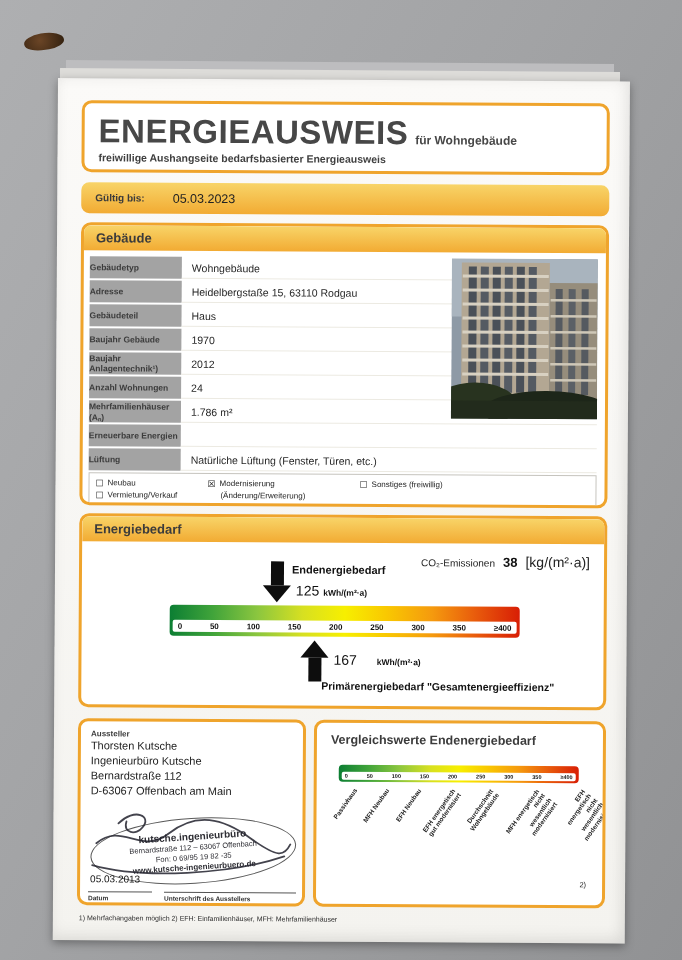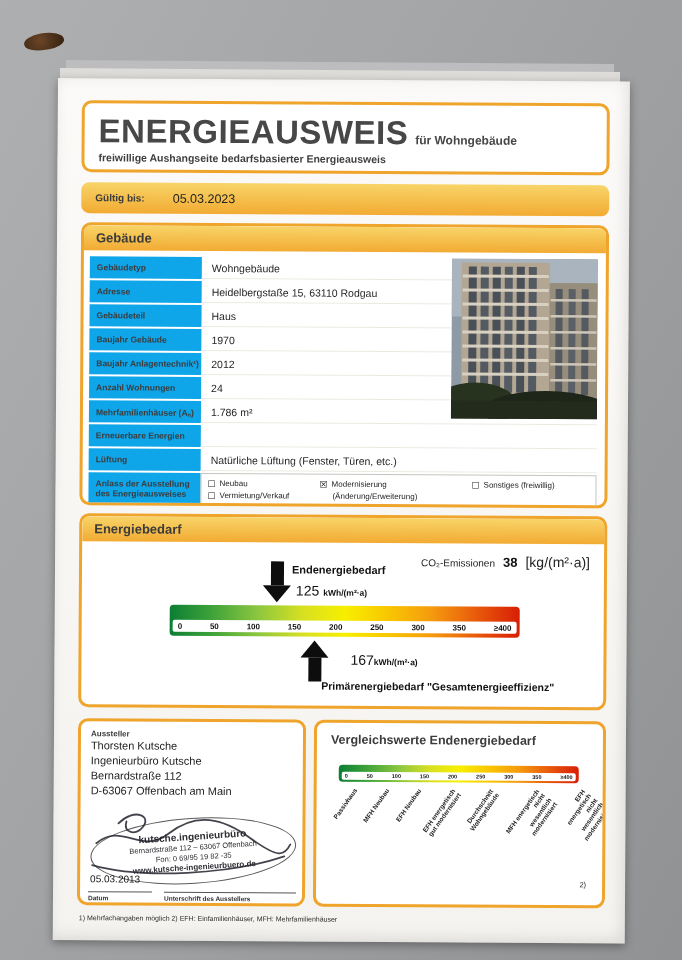--- a/index.html
+++ b/index.html
@@ -29,22 +29,22 @@
   .title-suffix{font-size:12px;font-weight:bold;color:#474747;}
   .subtitle{font-size:10.5px;font-weight:bold;color:#3f3f3f;margin-top:1px;}
   
   .valid-bar{left:24px;top:104px;width:528px;height:31px;display:flex;align-items:center;padding-left:14px;}
   .valid-label{font-size:10px;font-weight:bold;color:#3b3b3b;}
   .valid-date{font-size:12.5px;color:#222;margin-left:28px;}
   
   .building-box{left:24px;top:144px;width:528px;height:283px;}
   .b-content{position:relative;padding:6px 8px 0 6px;}
   .b-row{display:flex;height:22px;margin-bottom:2px;}
-  .b-label{width:112px;background:#0ea5e9;font-size:8.5px;font-weight:bold;color:#3c3c3c;
-    display:flex;align-items:center;padding-left:7px;flex-shrink:0;}
+  .b-label{width:92px;background:#a3a3a3;font-size:8.5px;font-weight:bold;color:#3c3c3c;
+    display:flex;align-items:center;flex-shrink:0;}
   .b-value{flex:1;font-size:10.5px;color:#1f1f1f;display:flex;align-items:center;
     padding-left:10px;border-bottom:1px solid #eceae2;}
   .b-row.occasion{height:32px;margin-bottom:0;}
   .b-label.two-line{flex-direction:column;align-items:flex-start;justify-content:center;line-height:1.2;}
   .occ-box{border:1px solid #c6c4be;display:flex;align-items:flex-start;gap:0;
     padding:4px 6px;font-size:8px;font-weight:normal;}
   .occ-col{display:flex;flex-direction:column;line-height:1.5;}
   .occ-col:nth-child(1){width:112px;}
   .occ-col:nth-child(2){width:152px;}
   .occ-item{display:flex;align-items:center;gap:4px;color:#222;}
@@ -67,21 +67,21 @@
   .arrow.down .head{width:0;height:0;border-left:14px solid transparent;border-right:14px solid transparent;border-top:17px solid #0d0d0d;}
   .arrow.up .head{width:0;height:0;border-left:14px solid transparent;border-right:14px solid transparent;border-bottom:17px solid #0d0d0d;}
   .a-end{left:181px;top:19px;}
   .a-prim{left:219px;top:98px;}
   .scale-bar{position:absolute;border-radius:4px;
     background:linear-gradient(90deg,#0c7e33 0%,#3fa33a 12%,#8bc63f 25%,#d7e021 38%,#f7ef00 50%,#f9c801 62%,#f59a0e 75%,#e95d0c 87%,#d81e05 100%);}
   .scale-bar.big{left:88px;top:63px;width:350px;height:31px;}
   .tick-band{position:absolute;left:3px;right:3px;bottom:4px;height:12px;background:#fff;border-radius:2px;
     display:flex;justify-content:space-between;align-items:center;padding:0 5px;}
   .tick{font-size:8px;font-weight:bold;color:#111;}
-  .prim-vals{position:absolute;left:269px;top:109px;display:flex;align-items:baseline;gap:0;}
+  .prim-vals{position:absolute;left:252px;top:109px;display:flex;align-items:baseline;gap:20px;}
   .prim-label{position:absolute;left:240px;top:137px;font-size:10.5px;font-weight:bold;color:#111;}
   
   .issuer-box{left:24px;top:640px;width:228px;height:187px;padding:8px 10px;}
   .iss-head{font-size:8px;font-weight:bold;color:#3c3c3c;}
   .iss-line{font-size:11px;color:#1d1d1d;line-height:1.35;}
   .stamp{position:absolute;left:10px;top:96px;width:206px;height:66px;transform:rotate(-4deg);
     border:1.5px solid #5a5a5a;border-radius:50%;display:flex;flex-direction:column;
     align-items:center;justify-content:center;gap:1px;background:rgba(255,255,255,.2);}
   .stamp .s1{font-size:10px;font-weight:bold;color:#2e2e34;}
   .stamp .s2,.stamp .s3{font-size:7.5px;color:#2e2e34;}
@@ -172,24 +172,20 @@
             <div class="b-row">
             <div class="b-label">Erneuerbare Energien</div>
             <div class="b-value"></div>
           </div>
             <div class="b-row">
             <div class="b-label">Lüftung</div>
             <div class="b-value">Natürliche Lüftung (Fenster, Türen, etc.)</div>
           </div>
           </div>
         <div class="b-row occasion">
-          <div class="b-label two-line">
-            <span>Anlass der Ausstellung</span>
-            <span>des Energieausweises</span>
-          </div>
           <div class="b-value occ-box">
             <div class="occ-col">
               <div class="occ-item">
                 <span class="cb">☐</span>
                 <span>Neubau</span>
               </div>
               <div class="occ-item">
                 <span class="cb">☐</span>
                 <span>Vermietung/Verkauf</span>
               </div>

